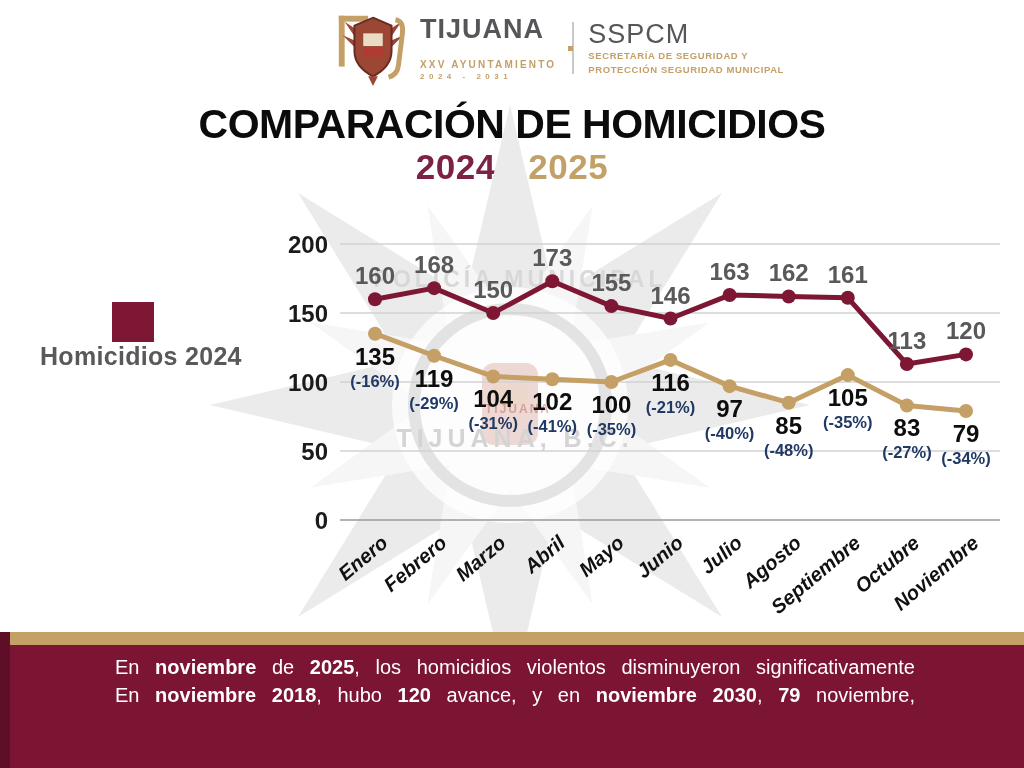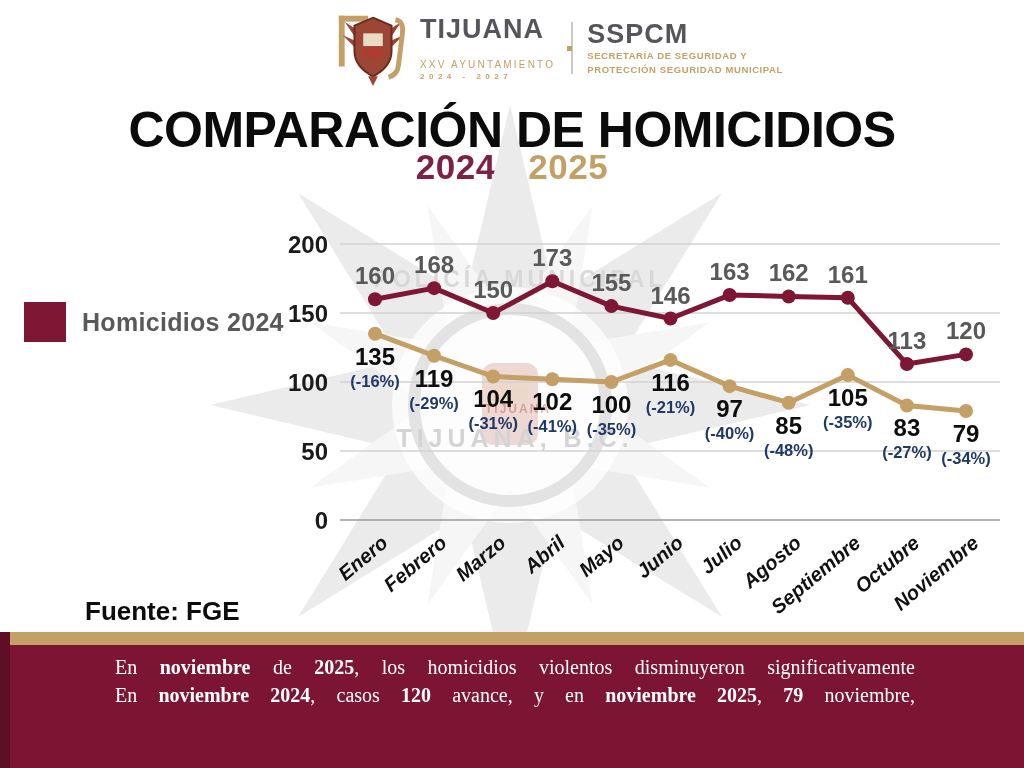--- a/index.html
+++ b/index.html
@@ -3,48 +3,48 @@
 <meta charset="utf-8">
 <style>
   html,body{margin:0;padding:0;background:#888;}
   .page{position:relative;width:1024px;height:768px;background:#ffffff;overflow:hidden;
         font-family:"Liberation Sans",sans-serif;}
   
   .hdr{position:absolute;left:334px;top:6px;height:84px;display:flex;align-items:center;}
   .hdr .crest{width:78px;height:84px;}
   .hdr-city{margin-left:8px;}
   .hdr-city .city{font-size:27px;font-weight:bold;color:#55565a;letter-spacing:1px;line-height:28px;}
-  .hdr-city .city-sub{font-size:10px;font-weight:normal;color:#c49f66;letter-spacing:2.2px;margin-top:16px;}
+  .hdr-city .city-sub{font-size:10px;font-weight:bold;color:#c49f66;letter-spacing:2.2px;margin-top:16px;}
   .hdr-city .city-years{font-size:8px;font-weight:bold;color:#c49f66;letter-spacing:4.5px;margin-top:2px;}
   .hdr-div{position:relative;width:2px;height:52px;background:#c9c9c9;margin:0 14px 0 16px;}
   .hdr-div .sq{position:absolute;left:-4px;top:24px;width:5px;height:5px;background:#c49f66;}
-  .hdr-org .org{font-size:27px;font-weight:bold;color:#55565a;letter-spacing:1px;line-height:28px;}
+  .hdr-org .org{font-size:27px;font-weight:normal;color:#55565a;letter-spacing:1px;line-height:28px;}
   .hdr-org .org-sub{font-size:9.5px;font-weight:bold;color:#c49f66;letter-spacing:.6px;line-height:12px;margin-top:2px;}
   
   .title{position:absolute;left:0;top:101px;width:1024px;text-align:center;
-         font-size:50px;font-weight:bold;letter-spacing:-.5px;color:#0b0b0b;}
+         font-size:41px;font-weight:bold;letter-spacing:-.5px;color:#0b0b0b;}
   .subtitle{position:absolute;left:0;top:147px;width:1024px;text-align:center;
             font-size:35px;font-weight:bold;letter-spacing:.5px;}
   .y24{color:#7d2246;} .ysep{color:#7d2246;} .y25{color:#c2a169;}
   
   .wm{position:absolute;left:210px;top:95px;width:600px;height:615px;}
   .wm text{font-family:"Liberation Sans",sans-serif;font-weight:bold;}
   .chart{position:absolute;left:270px;top:225px;width:754px;height:410px;overflow:visible;}
   .chart text{font-family:"Liberation Sans",sans-serif;}
   
-  .legend-item{position:absolute;left:24px;display:flex;align-items:center;}
+  .legend-item{position:absolute;left:24px;display:flex;align-items:center;flex-direction:column;}
   .legend-sq{width:42px;height:40px;}
   .legend-lab{margin-left:16px;font-size:25px;font-weight:bold;color:#595959;letter-spacing:.3px;}
   
   .fuente{position:absolute;left:85px;top:596px;font-size:26px;font-weight:bold;color:#0d0d0d;}
   
   .banner{position:absolute;left:0;top:632px;width:1024px;height:136px;}
   .banner-edge{position:absolute;left:0;top:0;width:10px;height:136px;background:#5e0e26;}
   .banner-strip{position:absolute;left:10px;top:0;right:0;height:13px;background:#c49f66;}
-  .banner-body{position:absolute;left:10px;top:13px;right:0;bottom:0;background:#7c1433;font-family:Liberation Serif, serif;}
+  .banner-body{position:absolute;left:10px;top:13px;right:0;bottom:0;background:#7c1433;}
   .banner-lines{position:absolute;left:105px;top:9px;width:800px;color:#ffffff;
                 font-size:20px;line-height:27.5px;}
   .banner-line{white-space:nowrap;}
   .banner-line.just{white-space:normal;text-align:justify;text-align-last:justify;}
   .banner-line .b{font-weight:bold;}
 </style>
 </head>
 <body>
 
 <div class="page">
@@ -59,21 +59,21 @@
       <polygon points="56,36 70,30 58,42" fill="#9c4636"></polygon>
       <path d="M39 12 L58 20 V46 Q58 62 39 72 Q20 62 20 46 V20 Z" fill="#9c4636" stroke="#6b2a20" stroke-width="2"></path>
       <rect x="29" y="28" width="20" height="13" fill="#eadcc2"></rect>
       <rect x="29" y="43" width="20" height="9" fill="#b03b33"></rect>
       <polygon points="34,72 44,72 39,82" fill="#9c4636"></polygon>
       <path d="M62 14 q9 2 7 15 l-4 32 q-1 9 -10 12" fill="none" stroke="#c49f66" stroke-width="5"></path>
     </svg>
     <div class="hdr-city">
       <div class="city">TIJUANA</div>
       <div class="city-sub">XXV AYUNTAMIENTO</div>
-      <div class="city-years">2024 - 2027</div>
+      <div class="city-years">2024 - 2031</div>
     </div>
     <div class="hdr-div">
         <span class="sq"></span>
       </div>
     <div class="hdr-org">
       <div class="org">SSPCM</div>
       <div class="org-sub">SECRETARÍA DE SEGURIDAD Y</div>
       <div class="org-sub">PROTECCIÓN SEGURIDAD MUNICIPAL</div>
     </div>
   </div>
@@ -174,26 +174,25 @@
       <text x="636.9" y="233.46" text-anchor="middle" font-size="16.5" font-weight="bold" fill="#1f3864">(-27%)</text>
       <text x="696" y="216.98000000000002" text-anchor="middle" font-size="24" font-weight="bold" fill="#0d0d0d">79</text>
       <text x="696" y="238.98000000000002" text-anchor="middle" font-size="16.5" font-weight="bold" fill="#1f3864">(-34%)</text>
     </svg>
 
   <div class="legend-item" style="top:302px;">
     <div class="legend-sq" id="sq0" style="background: rgb(125, 23, 51);"></div>
     <div class="legend-lab">Homicidios 2024</div>
   </div>
 
-  <div class="fuente">Fuente: FGE</div>
 
   <div class="banner">
     <div class="banner-edge"></div>
     <div class="banner-strip"></div>
     <div class="banner-body">
       <div class="banner-lines" id="banner-lines">
           <div class="banner-line just"><span>En </span><span class="b">noviembre</span><span> de </span><span class="b">2025</span><span>, los homicidios violentos disminuyeron significativamente</span></div>
-          <div class="banner-line just"><span>En </span><span class="b">noviembre 2024</span><span>, casos </span><span class="b">120</span><span> avance, y en </span><span class="b">noviembre 2025</span><span>, </span><span class="b">79</span><span> noviembre,</span></div>
+          <div class="banner-line just"><span>En </span><span class="b">noviembre 2018</span><span>, hubo </span><span class="b">120</span><span> avance, y en </span><span class="b">noviembre 2030</span><span>, </span><span class="b">79</span><span> noviembre,</span></div>
         </div>
     </div>
   </div>
 
 </div>
 
 </body></html>

